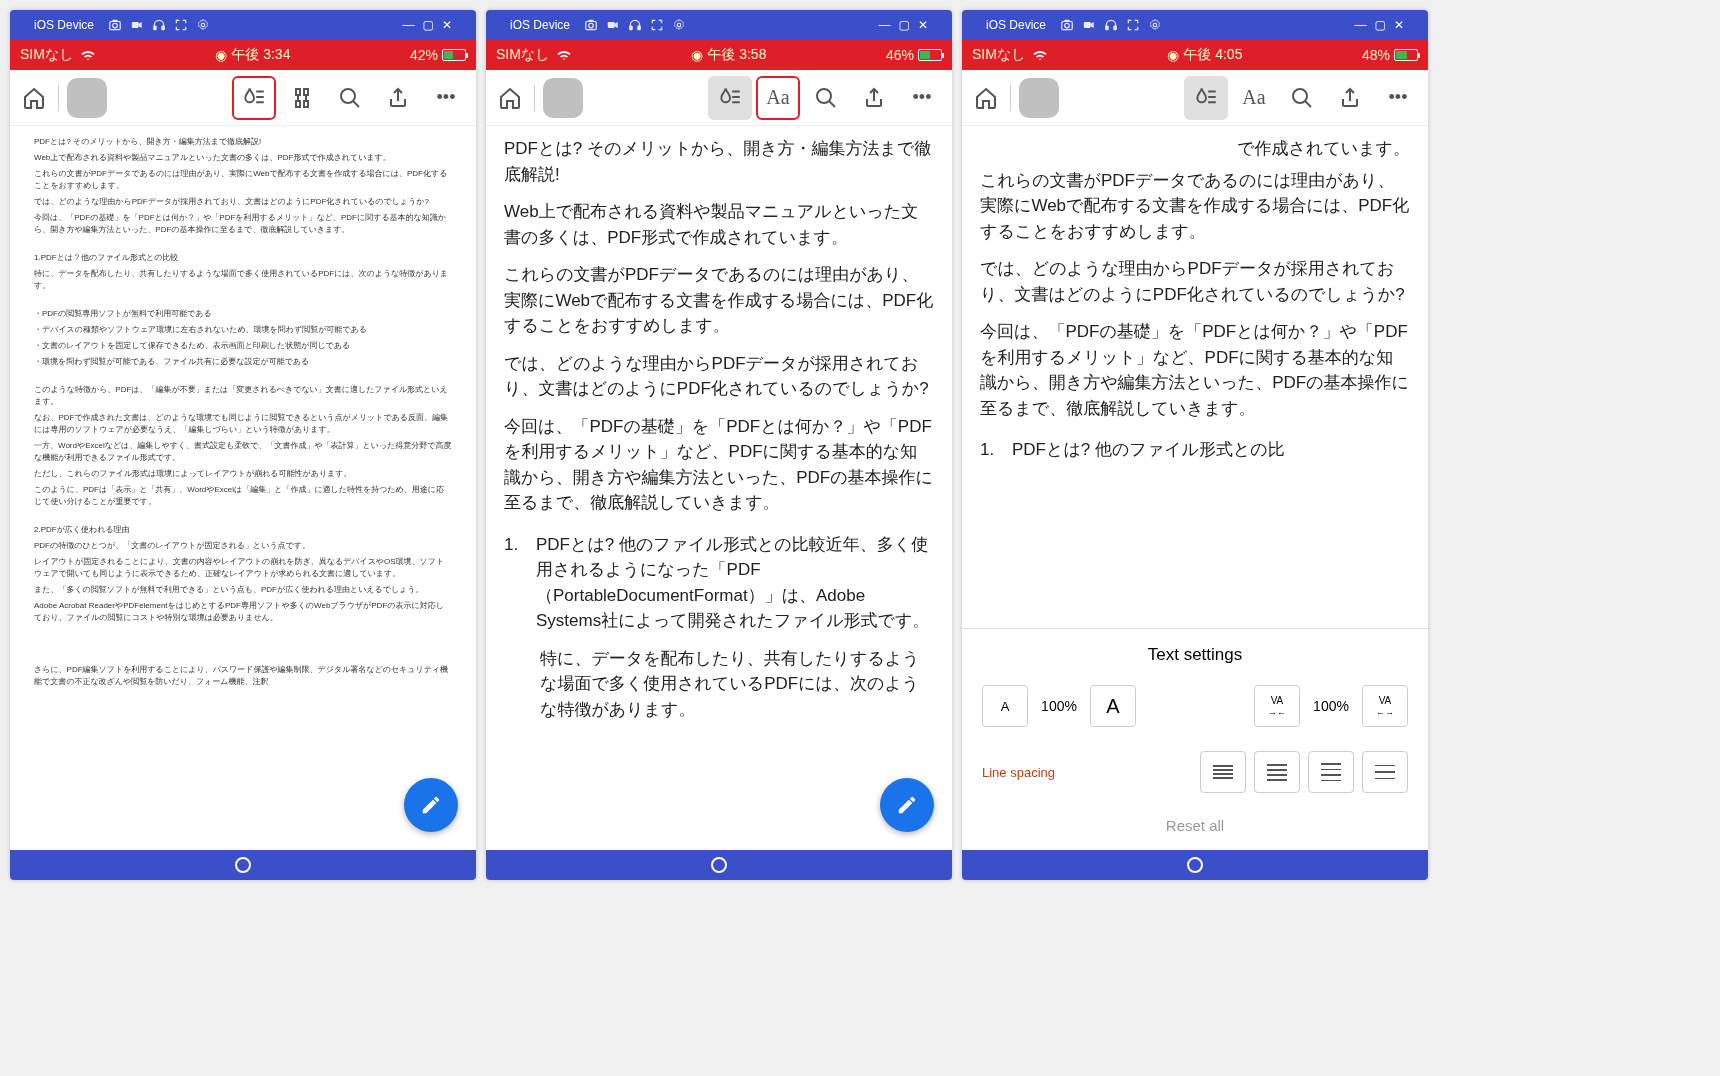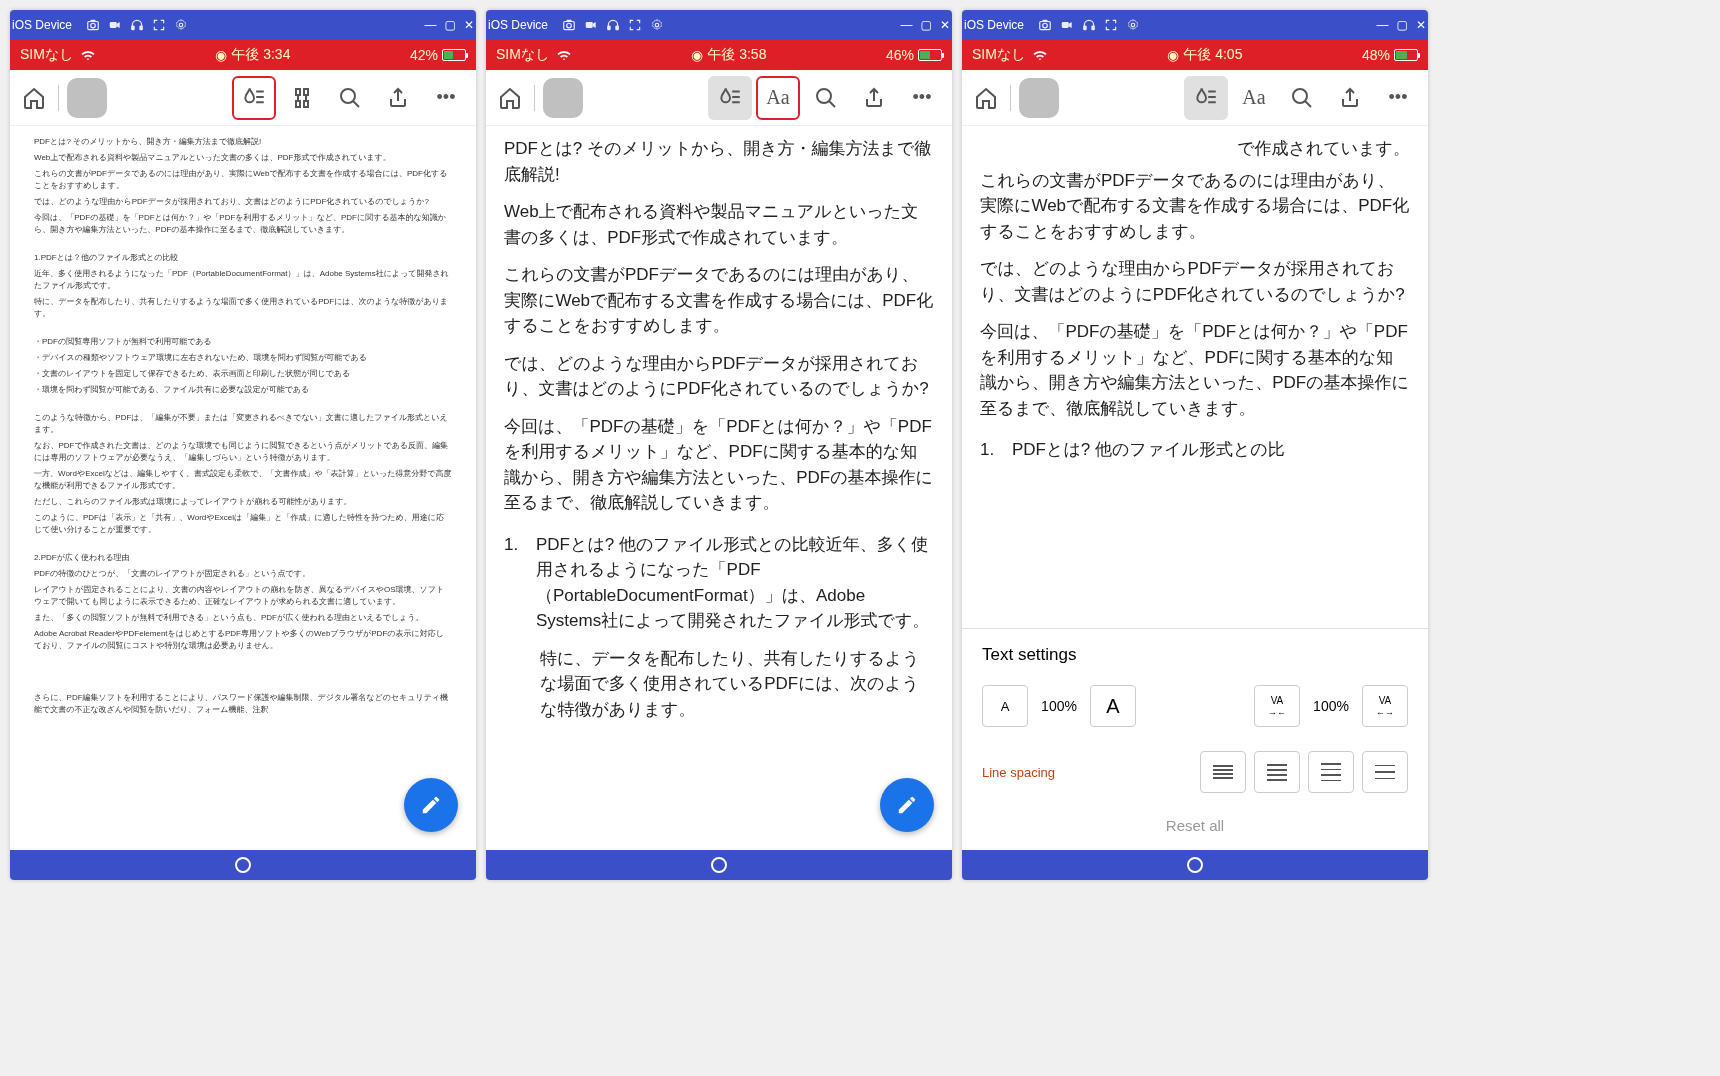--- a/index.html
+++ b/index.html
@@ -1,18 +1,18 @@
 <!DOCTYPE html>
 <html><head>
 <meta charset="utf-8">
 <style>
 * { box-sizing: border-box; margin: 0; padding: 0; }
 body { font-family: -apple-system, "Segoe UI", sans-serif; background: #f0f0f0; display: flex; gap: 10px; padding: 10px; }
 .device { width: 466px; height: 870px; background: #fff; border-radius: 4px; overflow: hidden; display: flex; flex-direction: column; box-shadow: 0 0 4px rgba(0,0,0,0.2); }
-.titlebar { background: #3b4fc9; color: #fff; height: 30px; display: flex; align-items: center; padding: 0 2px; font-size: 12px; }
+.titlebar { background: #3b4fc9; color: #fff; height: 30px; display: flex; align-items: center; padding: 0 24px; font-size: 12px; }
 .titlebar .title { font-weight: 500; }
 .titlebar .tbicons { display: flex; gap: 8px; margin-left: 14px; }
 .titlebar .tbicons span { opacity: 0.9; cursor: pointer; }
 .titlebar .spacer { flex: 1; }
 .titlebar .winctl { display: flex; gap: 8px; }
 .titlebar .winctl span { cursor: pointer; }
 .statusbar { background: #de1f28; color: #fef9c3; height: 30px; display: flex; align-items: center; padding: 0 10px; font-size: 14px; font-weight: 500; }
 .statusbar .sim { }
 .statusbar .wifi { margin-left: 6px; }
 .statusbar .center { flex: 1; text-align: center; display: flex; justify-content: center; align-items: center; gap: 4px; }
@@ -33,21 +33,21 @@
 .bigtext { font-size: 17px; line-height: 1.5; color: #222; padding: 10px 18px; }
 .bigtext p { margin-bottom: 12px; }
 .bigtext .listitem { display: flex; gap: 12px; margin-top: 16px; }
 .bigtext .listitem .num { min-width: 20px; }
 .bigtext .listitem .txt { flex: 1; }
 .bigtext .listindent { padding-left: 36px; }
 .fab { position: absolute; right: 18px; bottom: 18px; width: 54px; height: 54px; border-radius: 50%; background: #1a73e8; display: flex; align-items: center; justify-content: center; cursor: pointer; box-shadow: 0 2px 6px rgba(0,0,0,0.3); }
 .navbar { background: #3b4fc9; height: 30px; display: flex; align-items: center; justify-content: center; }
 .navbar .navcircle { width: 16px; height: 16px; border: 2px solid #fff; border-radius: 50%; }
 .settings-panel { background: #fff; padding: 16px 20px; border-top: 1px solid #e0e0e0; }
-.settings-panel h3 { font-size: 17px; font-weight: 500; margin-bottom: 20px; }
+.settings-panel h3 { text-align: center; font-size: 17px; font-weight: 500; margin-bottom: 20px; }
 .settings-row { display: flex; align-items: center; gap: 8px; margin-bottom: 24px; }
 .settings-row .label { font-size: 13px; color: #c2410c; min-width: 100px; }
 .sbtn { border: 1px solid #ccc; border-radius: 4px; padding: 10px 12px; display: flex; align-items: center; justify-content: center; cursor: pointer; min-width: 46px; height: 42px; font-size: 14px; }
 .sbtn.small-a { font-size: 13px; }
 .sbtn.big-a { font-size: 20px; font-weight: 500; }
 .percent { font-size: 14px; min-width: 46px; text-align: center; }
 .reset { text-align: center; color: #999; font-size: 15px; margin-top: 14px; cursor: pointer; }
 svg { display: block; }
 .line-icon-a div { height: 2px; background: #555; margin: 2px 0; width: 20px; }
 .line-icon-b div { height: 2px; background: #555; margin: 3px 0; width: 20px; }
@@ -153,21 +153,20 @@
   </div>
   <div class="content">
     <div class="smalltext">
       <p>PDFとは? そのメリットから、開き方・編集方法まで徹底解説!</p>
       <p>Web上で配布される資料や製品マニュアルといった文書の多くは、PDF形式で作成されています。</p>
       <p>これらの文書がPDFデータであるのには理由があり、実際にWebで配布する文書を作成する場合には、PDF化することをおすすめします。</p>
       <p>では、どのような理由からPDFデータが採用されており、文書はどのようにPDF化されているのでしょうか?</p>
       <p>今回は、「PDFの基礎」を「PDFとは何か？」や「PDFを利用するメリット」など、PDFに関する基本的な知識から、開き方や編集方法といった、PDFの基本操作に至るまで、徹底解説していきます。</p>
       <br>
       <p>1.PDFとは？他のファイル形式との比較</p>
-      <p>近年、多く使用されるようになった「PDF（PortableDocumentFormat）」は、Adobe Systems社によって開発されたファイル形式です。</p>
       <p>特に、データを配布したり、共有したりするような場面で多く使用されているPDFには、次のような特徴があります。</p>
       <br>
       <p>・PDFの閲覧専用ソフトが無料で利用可能である</p>
       <p>・デバイスの種類やソフトウェア環境に左右されないため、環境を問わず閲覧が可能である</p>
       <p>・文書のレイアウトを固定して保存できるため、表示画面と印刷した状態が同じである</p>
       <p>・環境を問わず閲覧が可能である、ファイル共有に必要な設定が可能である</p>
       <br>
       <p>このような特徴から、PDFは、「編集が不要」または「変更されるべきでない」文書に適したファイル形式といえます。</p>
       <p>なお、PDFで作成された文書は、どのような環境でも同じように閲覧できるという点がメリットである反面、編集には専用のソフトウェアが必要なうえ、「編集しづらい」という特徴があります。</p>
       <p>一方、WordやExcelなどは、編集しやすく、書式設定も柔軟で、「文書作成」や「表計算」といった得意分野で高度な機能が利用できるファイル形式です。</p>

